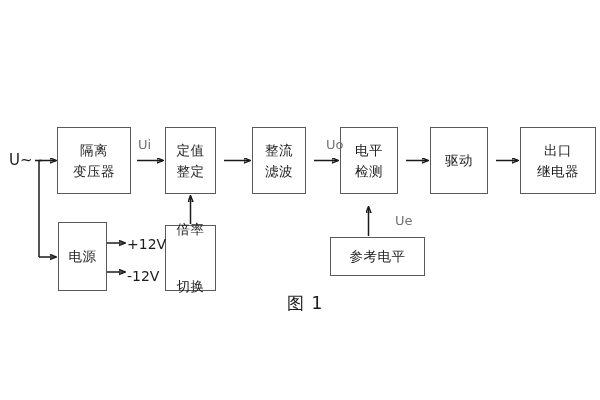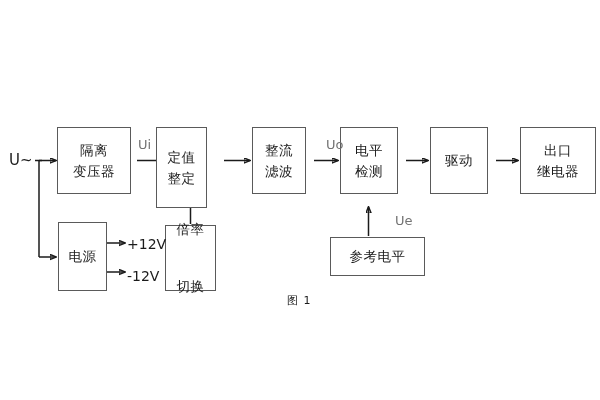--- a/index.html
+++ b/index.html
@@ -43,21 +43,21 @@
     position: absolute;
     color: #1b1b1b;
     font-size: 14px;
     white-space: nowrap;
     line-height: 1;
     font-weight: 500;
   }
   .caption {
     position: absolute;
     color: #1b1b1b;
-    font-size: 11px;
+    font-size: 17px;
     white-space: nowrap;
     line-height: 1;
     letter-spacing: 1px;
   }
   svg.wires {
     position: absolute;
     left: 0;
     top: 0;
     width: 600px;
     height: 400px;
@@ -97,21 +97,21 @@
 
     <line x1="190.5" y1="224" x2="190.5" y2="196" marker-end="url(#ah)"></line>
     <line x1="368.5" y1="236" x2="368.5" y2="207" marker-end="url(#ah)"></line>
   </svg>
 
   <div class="block" style="left:57px; top:127px; width:74px; height:67px;">
     <span class="ln">隔离</span>
     <span class="ln">变压器</span>
   </div>
 
-  <div class="block" style="left:156px; top:127px; width:51px; height:81px;">
+  <div class="block" style="left:165px; top:127px; width:51px; height:67px;">
     <span class="ln">定值</span>
     <span class="ln">整定</span>
   </div>
 
   <div class="block" style="left:340px; top:127px; width:58px; height:67px;">
     <span class="ln">电平</span>
     <span class="ln">检测</span>
   </div>
 
   <div class="block" style="left:252px; top:127px; width:54px; height:67px;">

